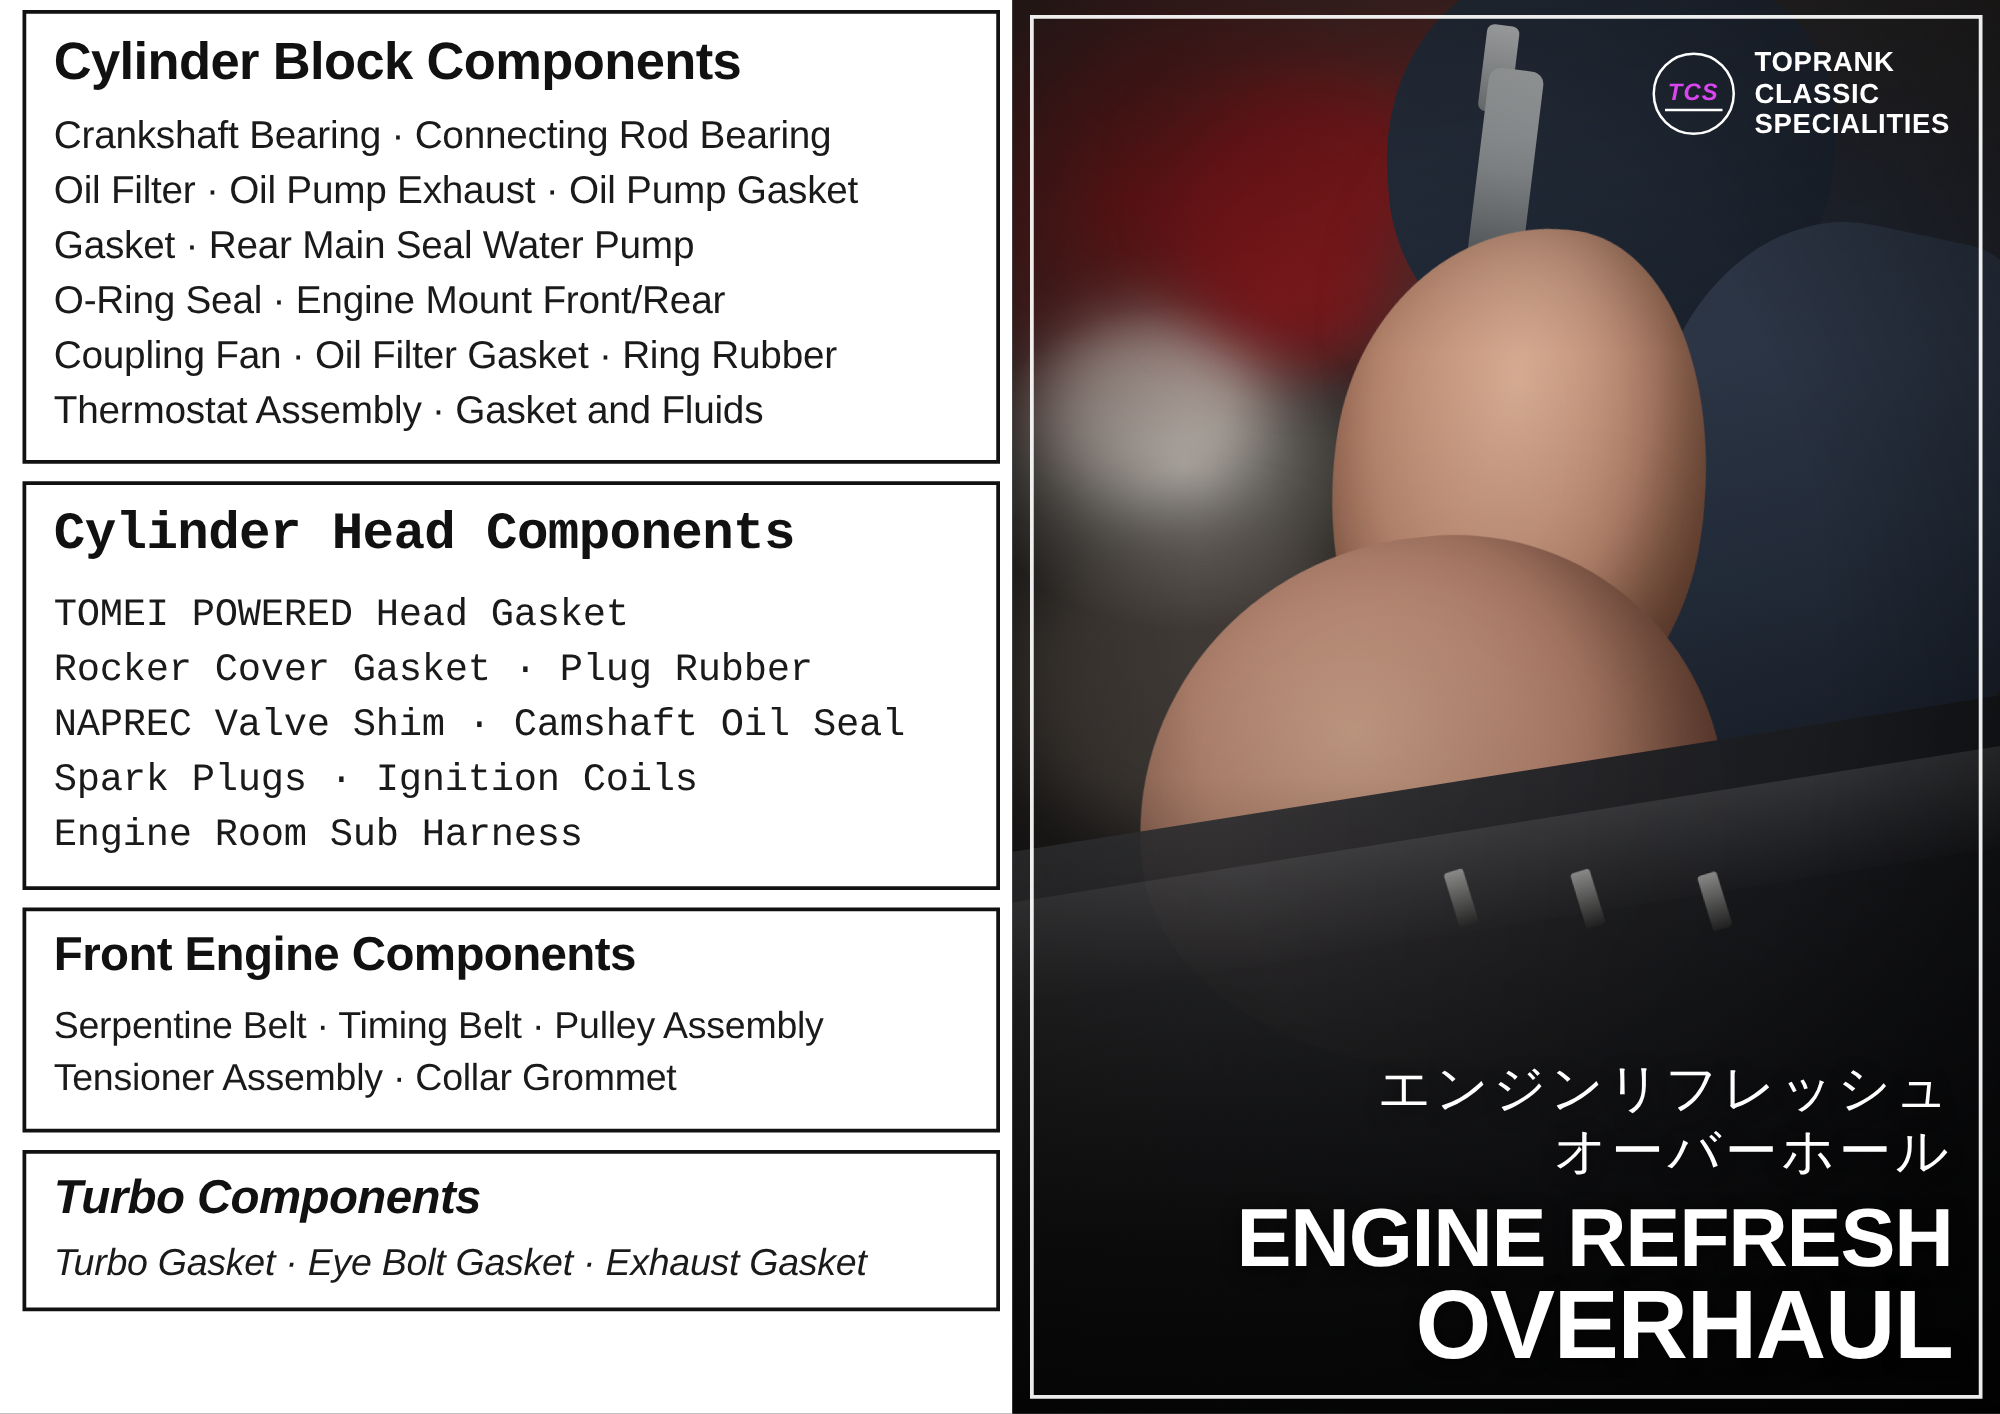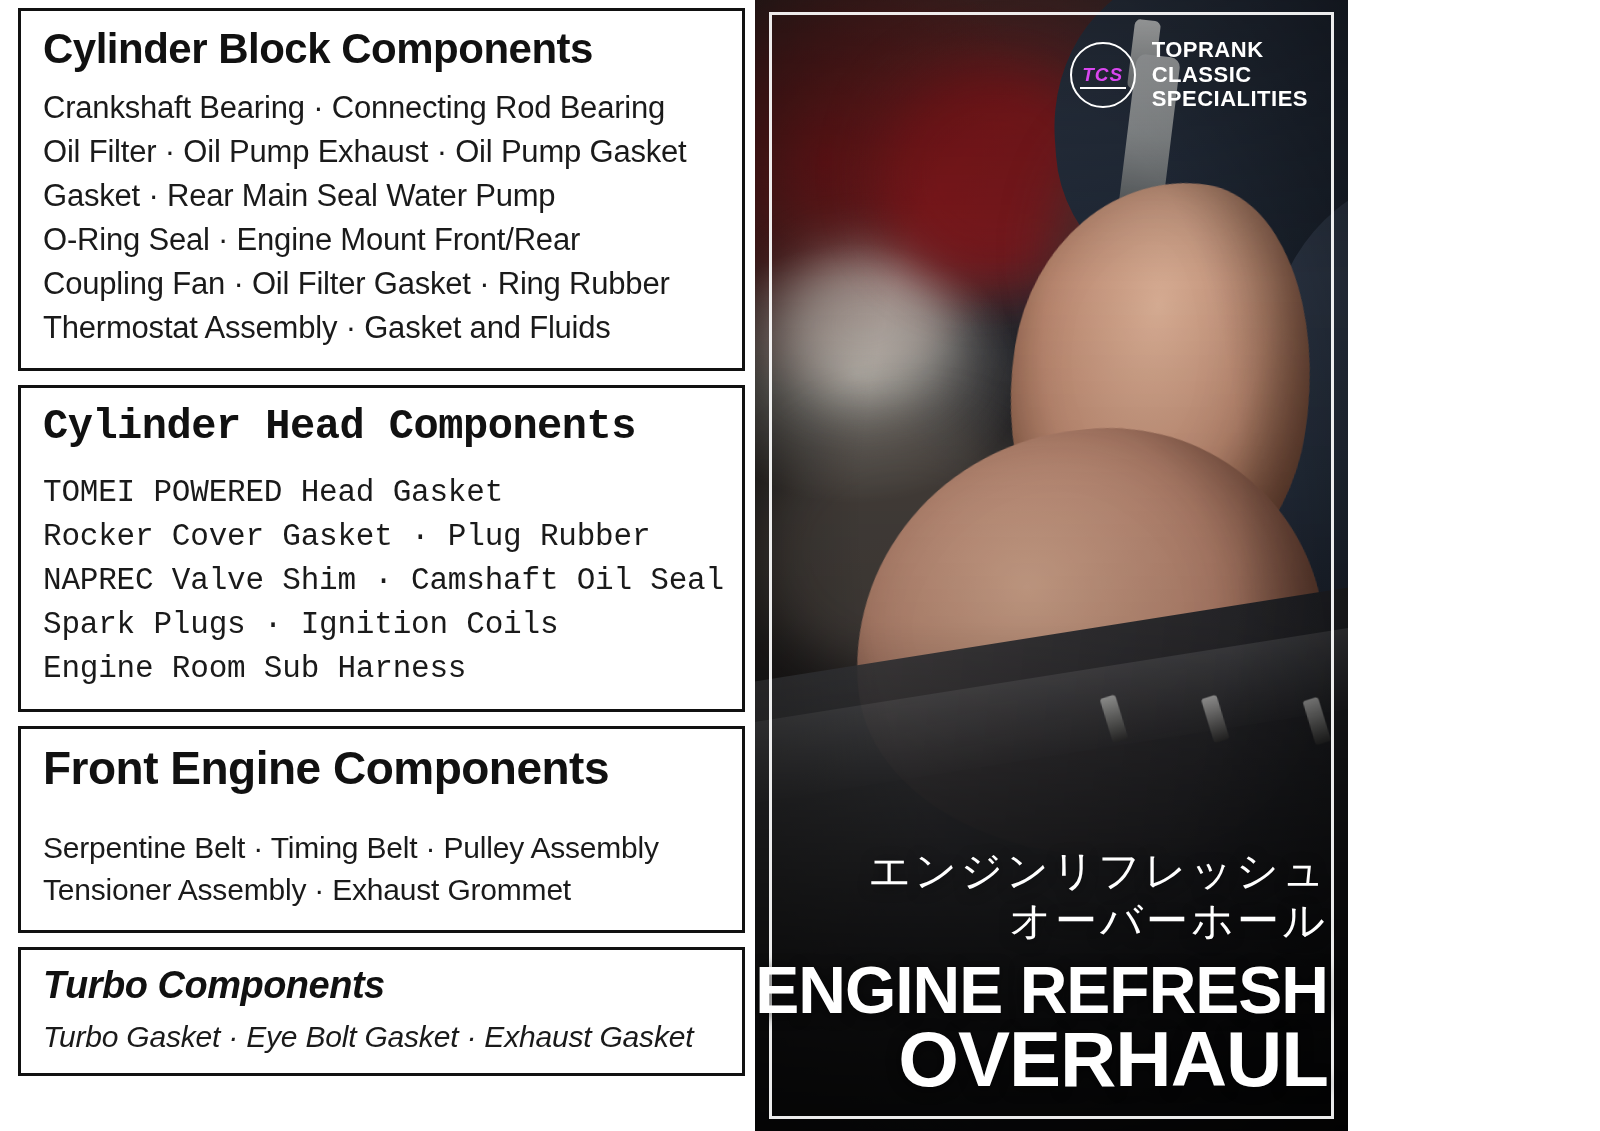--- a/index.html
+++ b/index.html
@@ -5,21 +5,21 @@
   * { box-sizing: border-box; margin: 0; padding: 0; }
   html, body {
     width: 1600px;
     height: 1131px;
     background: #ffffff;
     font-family: "Liberation Sans", sans-serif;
     overflow: hidden;
   }
   .page {
     position: relative;
-    width: 1348px;
+    width: 1600px;
     height: 1131px;
     display: flex;
     background: #000;
     align-items: center;
   }
 
   
   .left {
     width: 810px;
     height: 1131px;
@@ -48,21 +48,21 @@
     line-height: 1.42;
     color: #1a1a1a;
     letter-spacing: -0.2px;
   }
   .sec-lines div { white-space: nowrap; }
 
   
   .sec-block .sec-title { font-size: 42px; margin-bottom: 14px; }
   .sec-head  { padding-top: 16px; font-family: Liberation Mono, monospace; }
   .sec-head  .sec-title { font-size: 42px; margin-bottom: 20px; }
-  .sec-front .sec-title { font-size: 46px; margin-bottom: 32px; }
+  .sec-front .sec-title { font-size: 38px; margin-bottom: 14px; }
   .sec-front .sec-lines { font-size: 30px; }
   .sec-turbo .sec-title { font-size: 38px; margin-bottom: 10px; }
   .sec-turbo .sec-lines { font-size: 30px; }
   .sec-turbo { padding-bottom: 14px; }
 
   
   .right {
     position: relative;
     width: 790px;
     height: 1131px;
@@ -220,21 +220,21 @@
     color: #fff;
     font-weight: bold;
     font-size: 22px;
     line-height: 1.12;
     letter-spacing: 0.5px;
   }
 
   
   .captions {
     position: absolute;
-    right: 20px;
+    right: 38px;
     bottom: 34px;
     text-align: right;
     color: #fff;
     text-shadow: 0 2px 14px rgba(0,0,0,0.65);
   }
   .jp {
     font-size: 42px;
     line-height: 1.2;
     letter-spacing: 3px;
     font-weight: 500;
@@ -274,21 +274,21 @@
         <div>NAPREC Valve Shim · Camshaft Oil Seal</div>
         <div>Spark Plugs · Ignition Coils</div>
         <div>Engine Room Sub Harness</div>
       </div>
     </div>
 
     <div class="section sec-front">
       <div class="sec-title">Front Engine Components</div>
       <div class="sec-lines">
         <div>Serpentine Belt · Timing Belt · Pulley Assembly</div>
-        <div>Tensioner Assembly · Exhaust Grommet</div>
+        <div>Tensioner Assembly · Collar Grommet</div>
       </div>
     </div>
 
     <div class="section sec-turbo">
       <div class="sec-title">Turbo Components</div>
       <div class="sec-lines">
         <div>Turbo Gasket · Eye Bolt Gasket · Exhaust Gasket</div>
       </div>
     </div>
 

